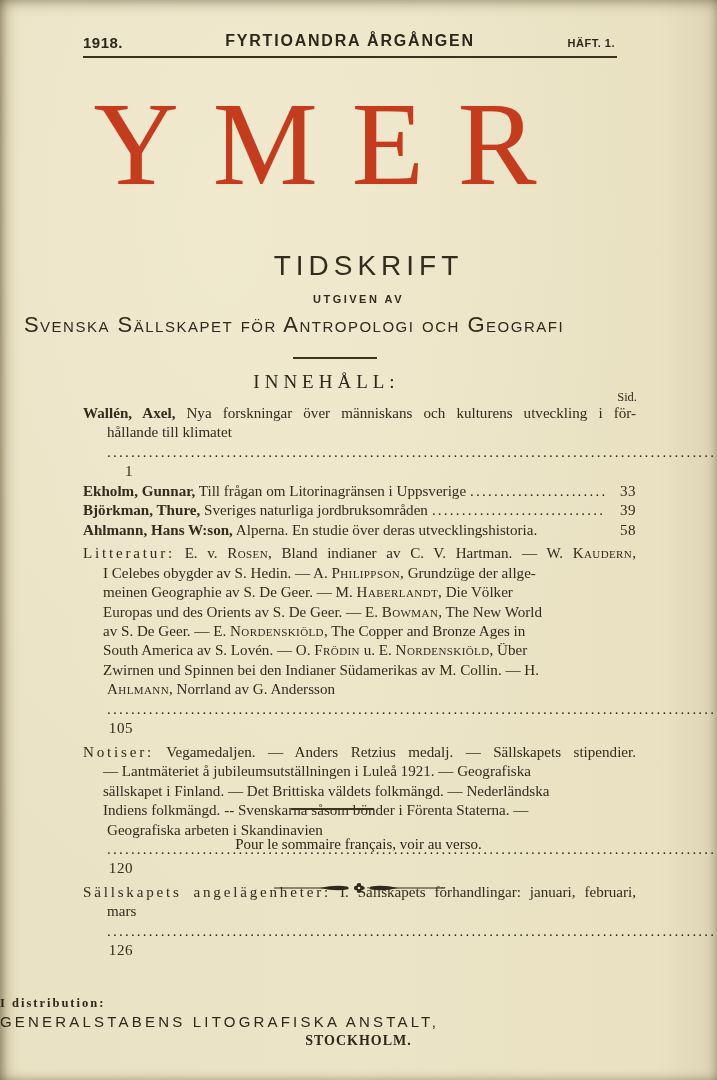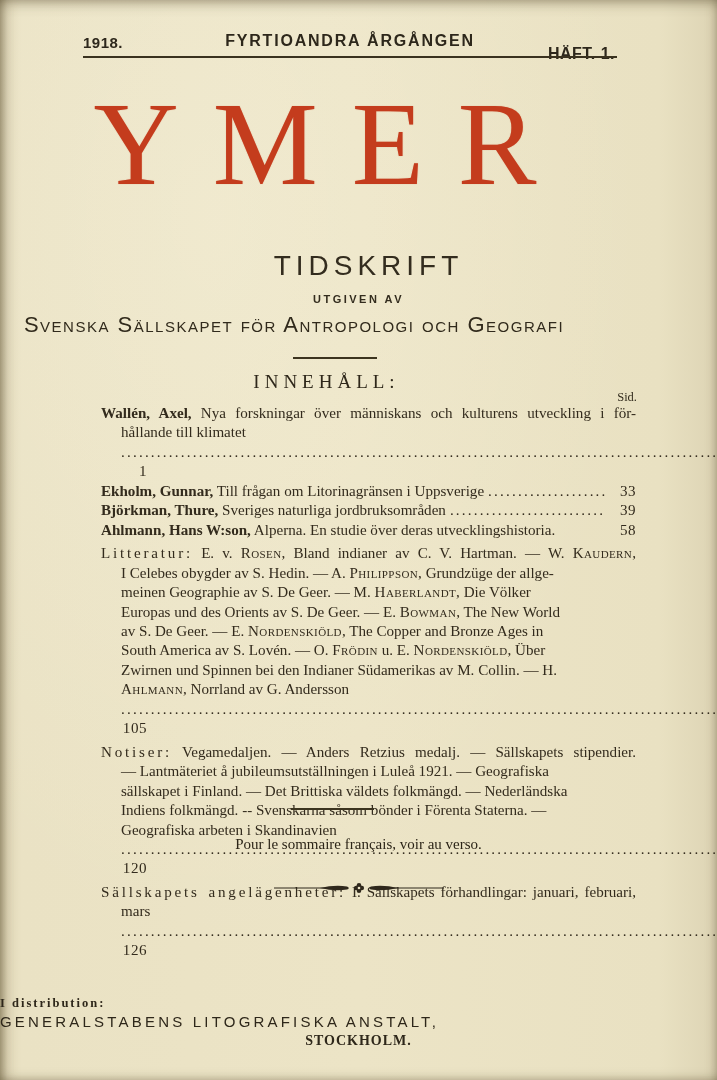--- a/index.html
+++ b/index.html
@@ -20,21 +20,21 @@
     color:#30291d;
     overflow:hidden;
   }
   .abs{position:absolute;}
   
   .masthead{top:31px;left:83px;width:534px;height:24px;
     font-family:"Liberation Sans", sans-serif;font-weight:700;color:#2d271b;}
   .masthead .year{position:absolute;left:0;top:3px;font-size:15px;letter-spacing:.5px;}
   .masthead .volume{position:absolute;left:0;right:0;top:1px;text-align:center;
     font-size:16px;letter-spacing:1.8px;}
-  .masthead .issue{position:absolute;right:2px;top:14px;font-size:16px;letter-spacing:.5px;}
+  .masthead .issue{position:absolute;right:2px;top:6px;font-size:11px;letter-spacing:.5px;}
   .header-rule{top:56px;left:83px;width:534px;height:2px;background:#3a321f;}
   
   .big-title{top:86px;left:0;width:630px;text-align:center;
     font-size:118px;line-height:1;font-weight:400;
     letter-spacing:34px;padding-left:34px;box-sizing:border-box;
     color:#c43c1d;text-shadow:0 0 1px rgba(196,60,29,.4);}
   
   .subtitle{top:250px;left:0;width:717px;text-align:center;
     font-family:"Liberation Sans", sans-serif;font-weight:400;
     font-size:28px;letter-spacing:5px;padding-left:20px;box-sizing:border-box;color:#332c1e;}
@@ -47,21 +47,21 @@
   .rule-small-top{top:357px;left:293px;width:84px;height:2px;background:#3c341f;}
   
   .contents-heading{top:371px;left:0;width:648px;text-align:center;
     font-size:19px;letter-spacing:5px;padding-left:5px;box-sizing:border-box;
     font-weight:400;color:#2e271a;}
   .page-col-label{top:390px;right:80px;font-size:12.5px;color:#332c1e;}
   .toc{top:404px;left:83px;width:553px;font-size:15.1px;color:#332b1d;}
   .toc-entry.gap{margin-top:4px;}
   .toc-line{display:flex;align-items:baseline;line-height:19.45px;}
   .toc-line.indent{padding-left:20px;flex-direction:column;}
-  .line-text{white-space:nowrap;margin-left:18px;}
+  .line-text{white-space:nowrap;}
   .line-text.just{flex:1;white-space:normal;text-align:justify;text-align-last:justify;}
   .seg-b{font-weight:700;}
   .seg-sc{font-variant-caps:small-caps;letter-spacing:.4px;text-align:right;}
   .seg-sp{letter-spacing:2.8px;}
   .dots{flex:1;overflow:hidden;white-space:nowrap;margin:0 5px 0 4px;}
   .dots::after{content:"..........................................................................................................................";
     letter-spacing:2.2px;}
   .spacer{flex:1;}
   .page-num{min-width:26px;text-align:right;letter-spacing:.5px;}
   .rule-small-bottom{top:808px;left:291px;width:83px;height:1.5px;background:#3c341f;}

